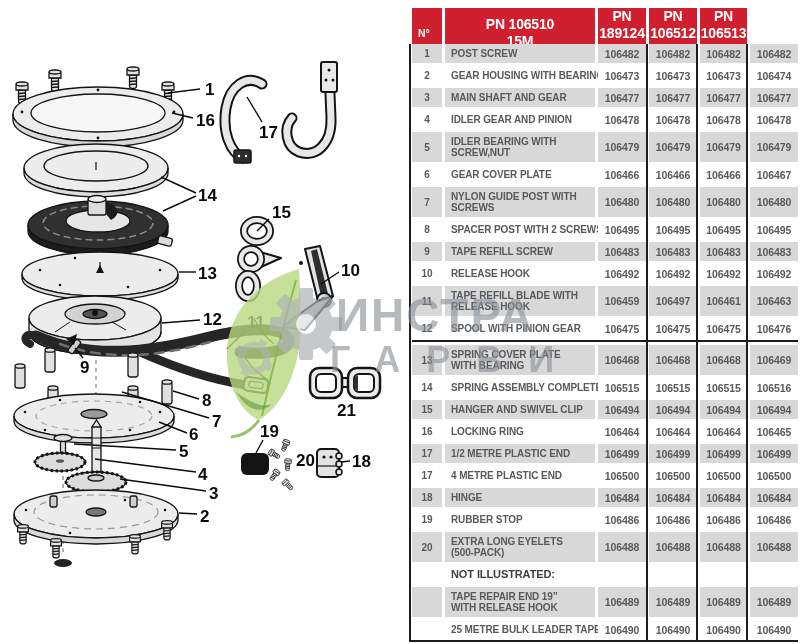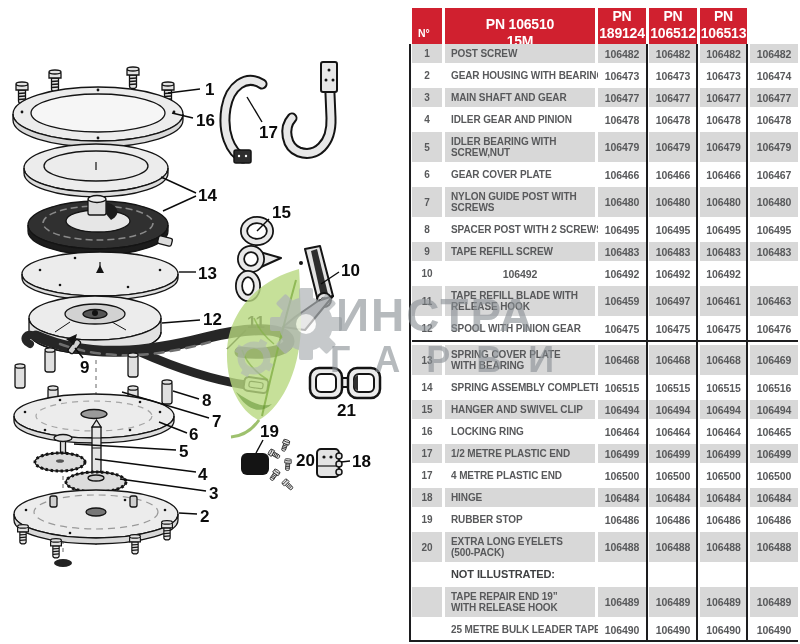--- a/index.html
+++ b/index.html
@@ -406,20 +406,21 @@
         <div class="t-row h1 shaded">
           <div class="td num">9</div>
           <div class="td desc">TAPE REFILL SCREW</div>
           <div class="td pn">106483</div>
           <div class="td pn">106483</div>
           <div class="td pn">106483</div>
           <div class="td pn">106483</div>
         </div>
         <div class="t-row h1">
           <div class="td num">10</div>
+          <div class="td desc">RELEASE HOOK</div>
           <div class="td pn">106492</div>
           <div class="td pn">106492</div>
           <div class="td pn">106492</div>
           <div class="td pn">106492</div>
         </div>
         <div class="t-row h2 shaded">
           <div class="td num">11</div>
           <div class="td desc">TAPE REFILL BLADE WITH RELEASE HOOK</div>
           <div class="td pn">106459</div>
           <div class="td pn">106497</div>

